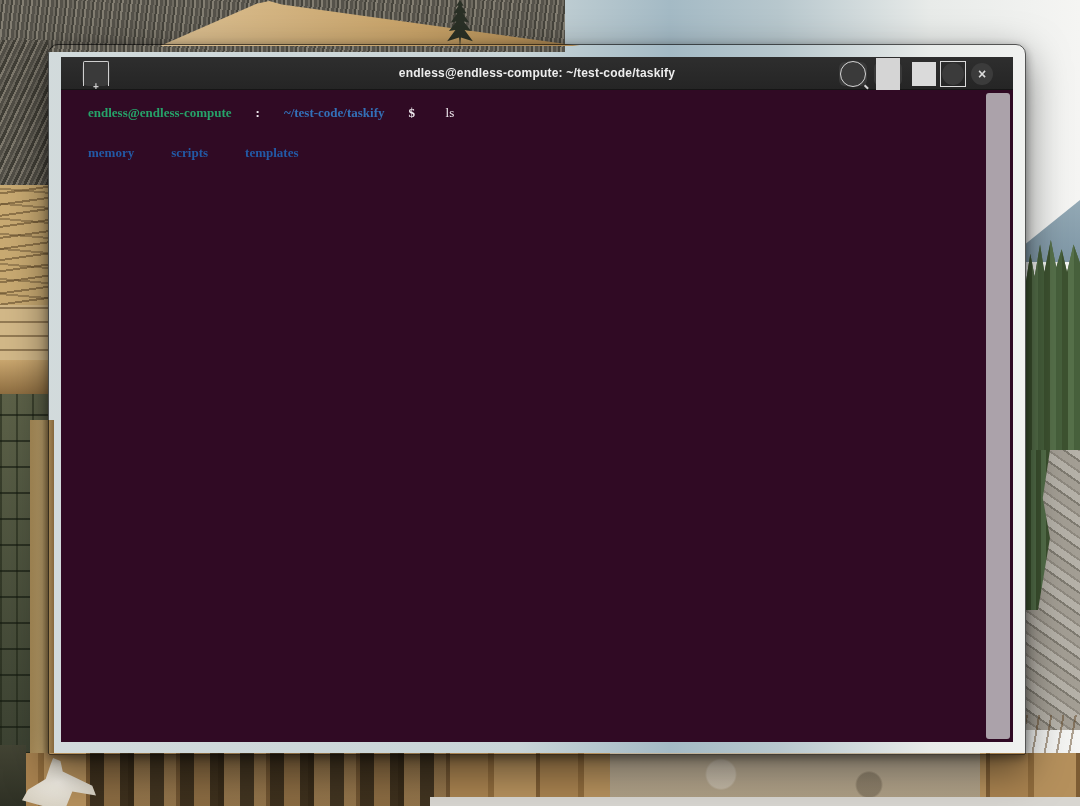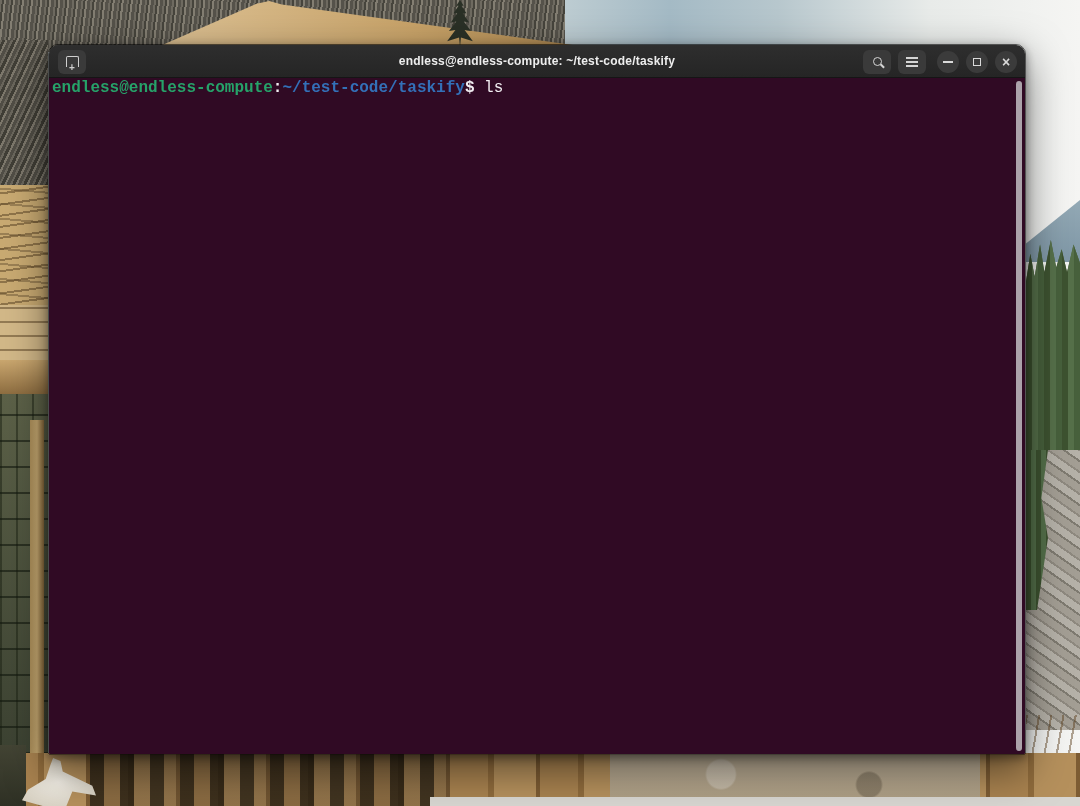--- a/index.html
+++ b/index.html
@@ -1,15 +1,15 @@
 <!DOCTYPE html>
 <html style="--term-bg: #300a24; --titlebar-bg: #2e2e2e; --prompt-user: #26a269; --prompt-path: #3370b8; --directory: #2359a5; --term-text: #f2eef2; --scrollbar: #b9b2b9;"><head>
 <meta charset="utf-8">
 <style>
-  * { margin:0; padding:0; box-sizing:border-box; }
+  * { margin:0; padding:12px; box-sizing:border-box; }
   html,body { width:1080px; height:806px; overflow:hidden; background:#c8d2d5; font-family:"Liberation Sans", sans-serif; }
 
   
   .wallpaper { position:absolute; inset:0;
     background:linear-gradient(to right,#d3dbdc 0%,#c8d4d7 48%,#a4bac5 62%,#b7c7cd 72%,#e8ebe9 86%,#f5f5f3 100%); }
   .wp { position:absolute; }
   .wp-twigs { left:0; top:0; width:565px; height:52px;
     background:repeating-linear-gradient(97deg,#6e6a60 0 2px,#46443c 2px 4px,#837e72 4px 6px,#55524a 6px 9px); }
   .wp-twigs-left { left:0; top:40px; width:48px; height:150px;
     background:repeating-linear-gradient(115deg,#6a665c 0 2px,#403e36 2px 5px,#7d786c 5px 7px,#514e46 7px 10px); }
@@ -79,21 +79,21 @@
   .icon-search { position:relative; width:9px; height:9px; border:1.5px solid #d5d5d5; border-radius:50%; display:block; }
   .icon-search::after { content:""; position:absolute; width:5px; height:1.6px; background:#d5d5d5;
     right:-4px; bottom:-2px; transform:rotate(45deg); }
   .icon-menu { width:12px; height:2px; background:#d5d5d5; display:block;
     box-shadow:0 -4px 0 #d5d5d5, 0 4px 0 #d5d5d5; }
   .icon-min { width:10px; height:2px; background:#dadada; display:block; }
   .icon-max { width:8px; height:8px; border:1.5px solid #dadada; display:block; }
   .icon-close { color:#dadada; font-size:14px; font-weight:700; line-height:14px; display:block; }
 
   .term { flex:1; background:var(--term-bg,#300a24); position:relative;
-    font-family:Liberation Mono, monospace; font-size:16px; line-height:15.5px;
+    font-family:Liberation Serif, serif; font-size:13px; line-height:15.5px;
     padding:3px 14px 3px 3px; color:var(--term-text,#f2eef2); }
   .line { white-space:pre; }
   .b { font-weight:700; }
   .c-user { color:var(--prompt-user,#26a269); }
   .c-path { color:var(--prompt-path,#3370b8); }
   .c-dir  { color:var(--directory,#2359a5); }
   .c-white{ color:var(--term-text,#f2eef2); }
   .dir { margin-right:2ch; }
   .cmd { margin-left:1ch; }
   .cursor { display:inline-block; width:7px; height:13px; background:#fff;
@@ -149,15 +149,16 @@
         <span class="icon-max"></span>
       </button>
       <button class="tb-btn circle">
         <span class="icon-close">×</span>
       </button>
     </div>
   </div>
 
   <div class="term">
     <div class="line"><span class="b c-user">endless@endless-compute</span><span class="b c-white">:</span><span class="b c-path">~/test-code/taskify</span><span class="b c-white">$</span><span class="c-white cmd">ls</span></div>
+    <div class="line"><span class="b c-dir dir">memory</span><span class="b c-dir dir">scripts</span><span class="b c-dir">templates</span></div>
     <div class="scrollbar"></div>
   </div>
 </div>
 
 </body></html>

